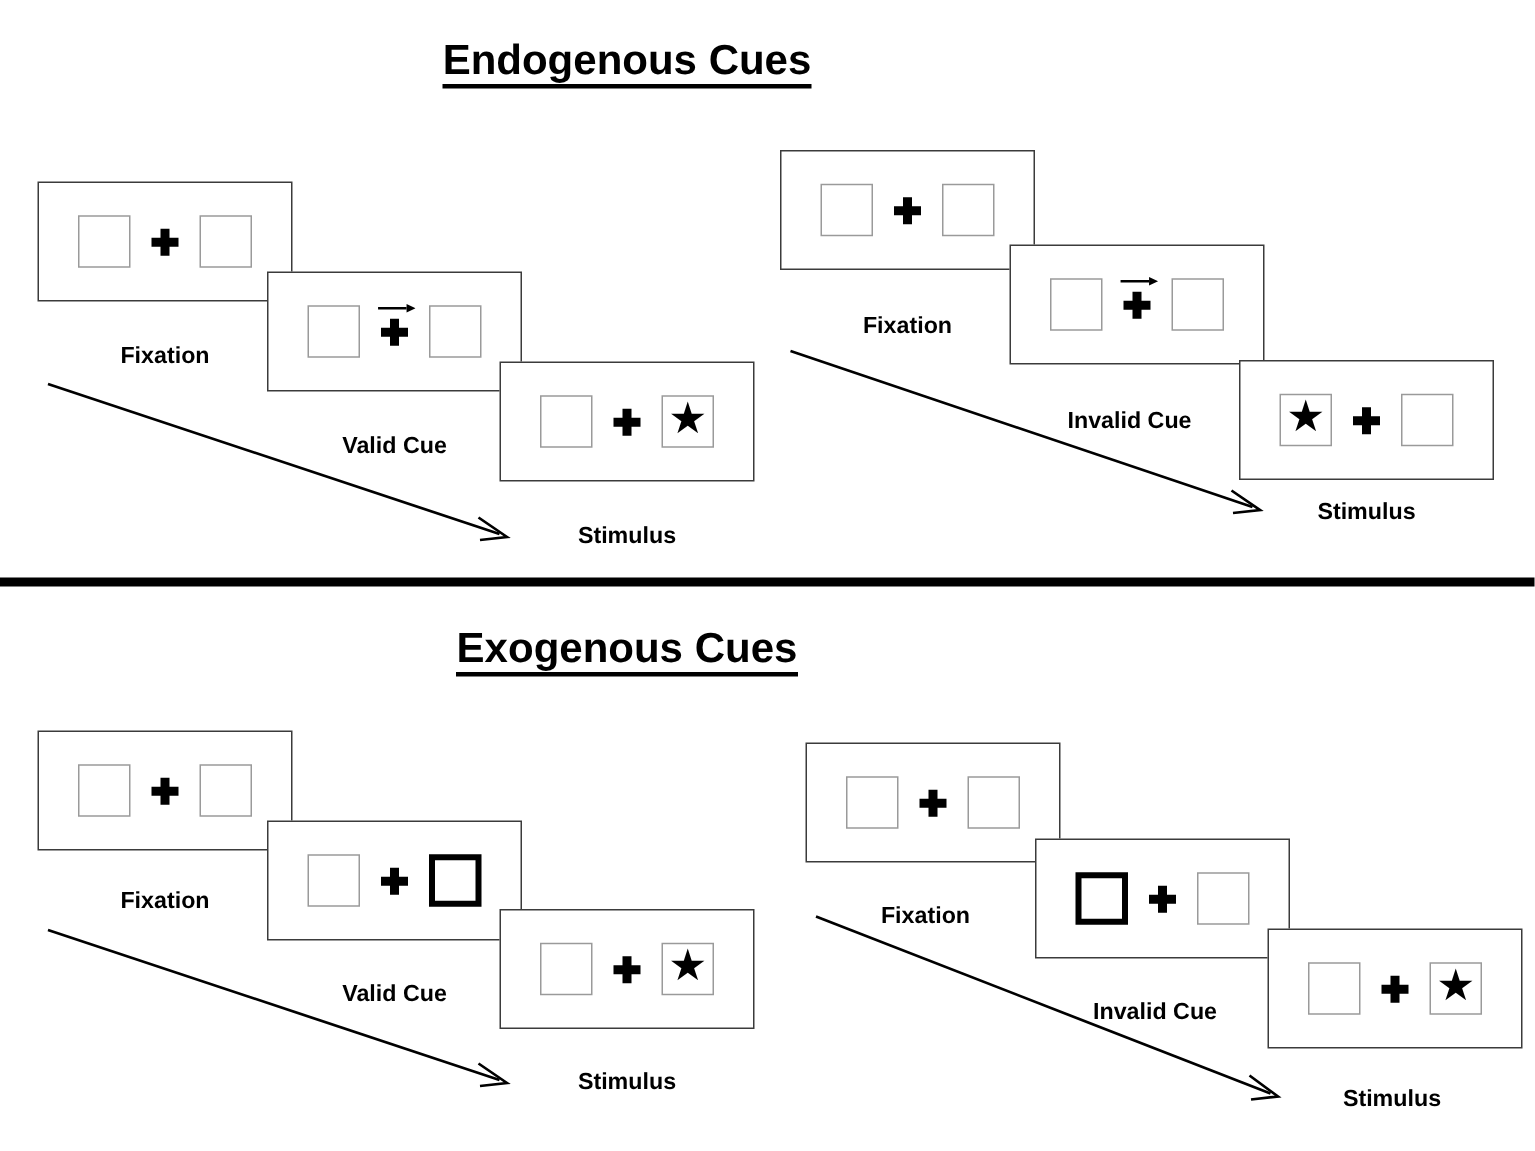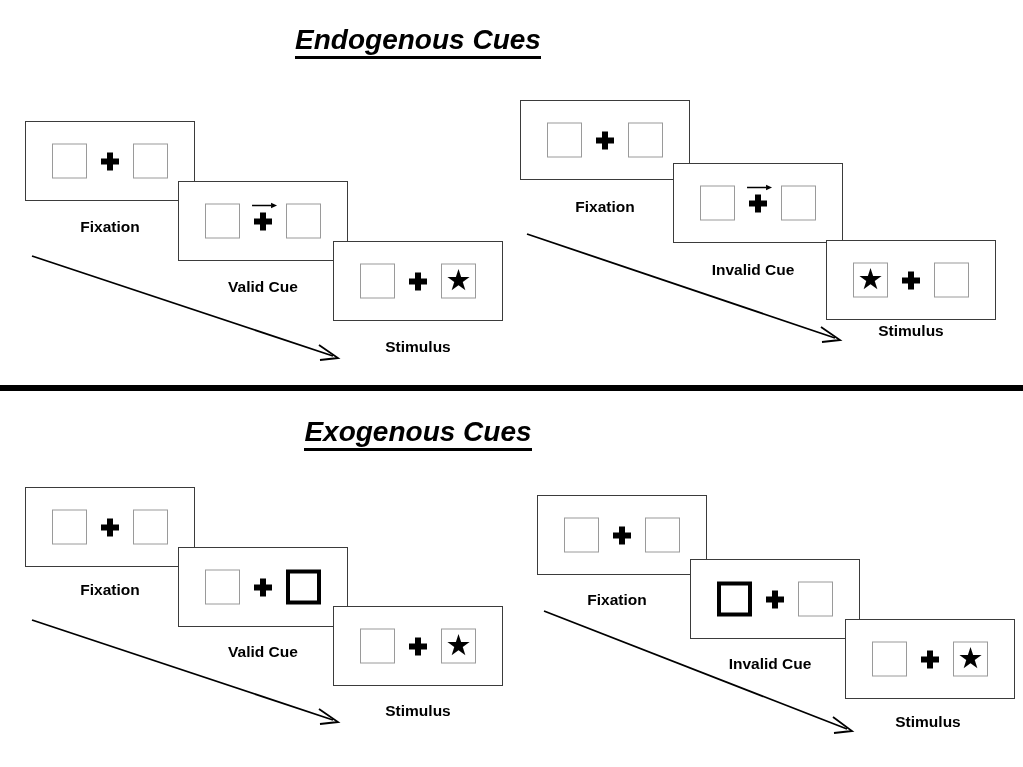--- a/index.html
+++ b/index.html
@@ -18,21 +18,20 @@
 
   
   .section-title {
     position: absolute;
     left: 0;
     width: 836px;
     text-align: center;
     font-size: 28px;
     font-weight: bold;
     letter-spacing: 0px;
-    font-style: italic;
   }
   .section-title span {
     border-bottom: 3px solid #000;
     padding-bottom: 1px;
   }
 
   
   .divider {
     position: absolute;
     left: 0;
@@ -124,20 +123,21 @@
     height: 10px;
   }
 
   
   .stage-label {
     position: absolute;
     font-size: 15.5px;
     font-weight: bold;
     text-align: center;
     white-space: nowrap;
+    margin-top: 11px;
   }
 
   
   .seq-arrow {
     position: absolute;
     pointer-events: none;
   }
 </style>
 </head>
 <body>

